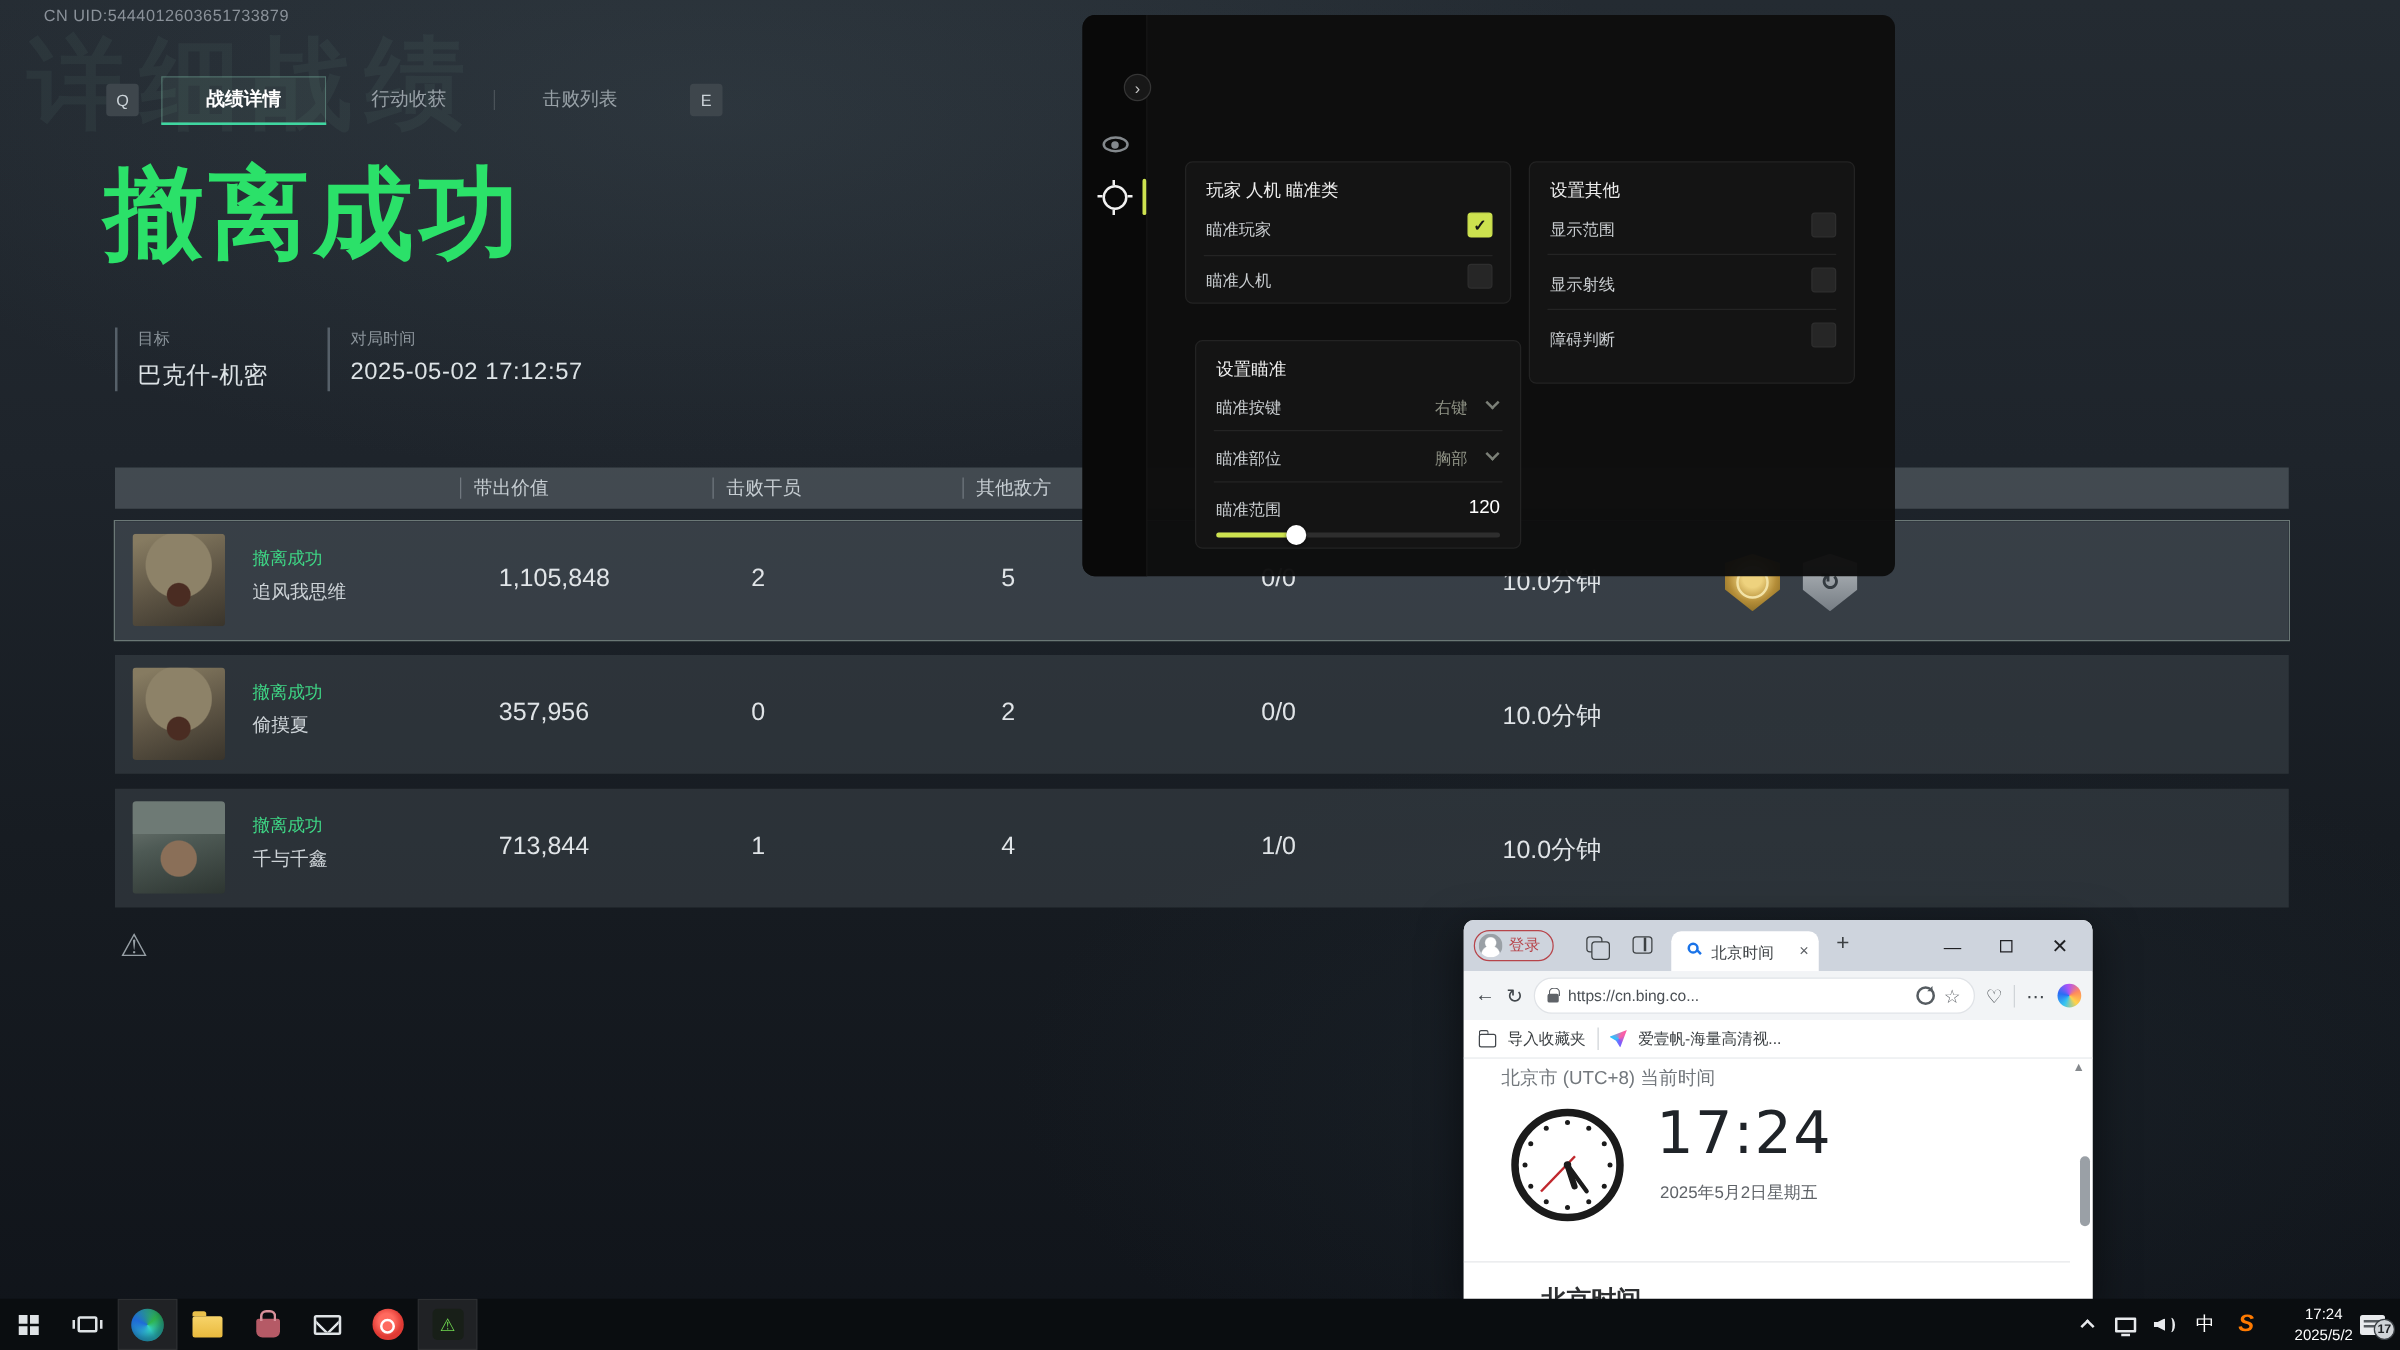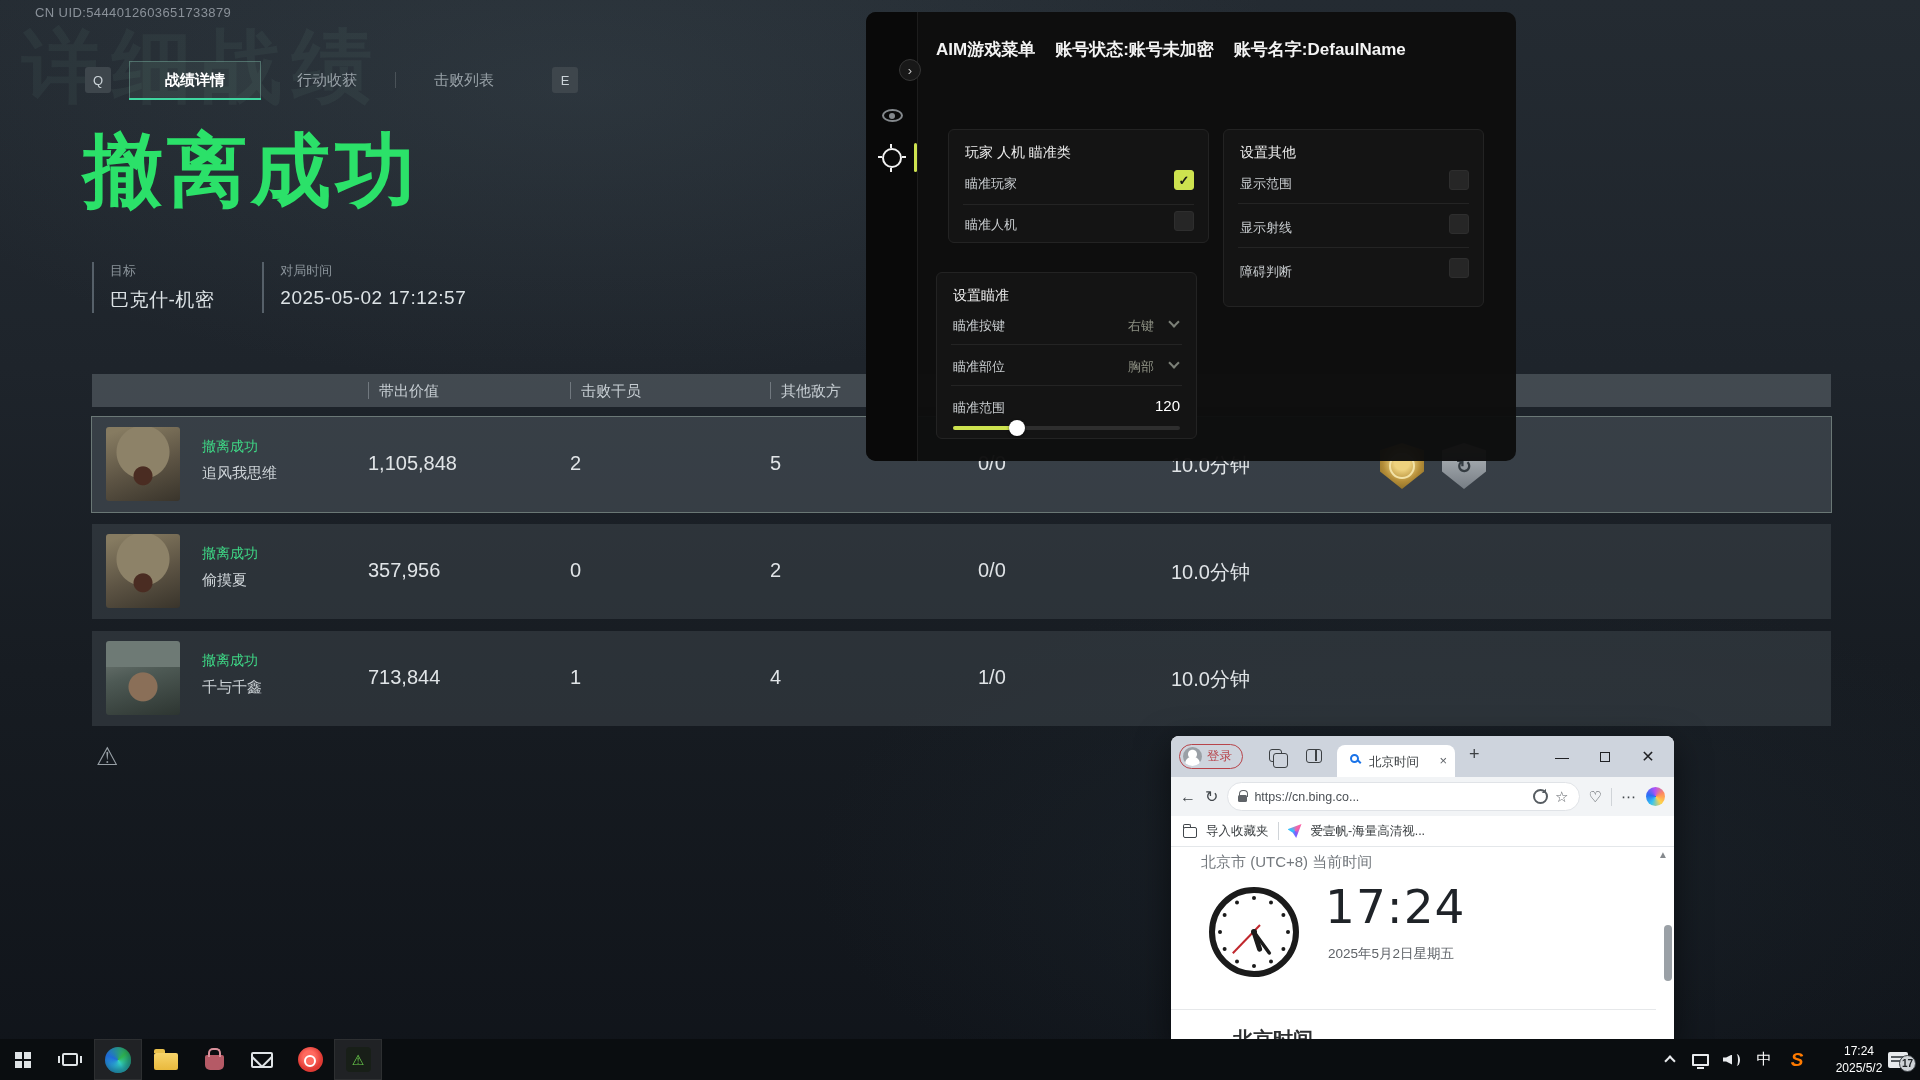--- a/index.html
+++ b/index.html
@@ -44,21 +44,21 @@
   .avatar.soldier { background:
       radial-gradient(circle at 50% 66%, #4a2c22 0 9px, transparent 10px),
       radial-gradient(circle at 50% 34%, #8d8268 0 26px, transparent 27px),
       linear-gradient(160deg,#867b61 8%,#5d5444 55%,#39342b 100%); }
   .avatar.cap { background:
       radial-gradient(circle at 50% 62%, #8a6f58 0 14px, transparent 15px),
       linear-gradient(180deg,#6e7a75 0 26px, transparent 26px),
       linear-gradient(165deg,#7b837e 0%,#4e5a55 45%,#2d3531 100%); }
   .rstatus { position:absolute; left:110px; top:21px; font-size:14px; color:#3ed685; }
   .rname { position:absolute; left:110px; top:47px; font-size:15px; color:#cdd3d7; }
-  .cell { position:absolute; top:35px; font-size:20px; color:#e0e4e7; }
+  .cell { position:absolute; top:35px; font-size:20px; color:#e0e4e7;margin-left:31px; }
   .c-val { left:276px; } .c-kill { left:478px; } .c-oth { left:678px; }
   .c-kd { left:886px; } .c-dur { left:1079px; }
   .medal { position:absolute; top:26px; width:44px; height:46px;
     clip-path:polygon(50% 0,100% 16%,100% 62%,50% 100%,0 62%,0 16%);
     display:flex; align-items:center; justify-content:center; }
   .medal.gold { left:1288px; background:radial-gradient(circle at 50% 42%,#eed27e 0 22%,#b48d38 55%,#6e5719 100%); }
   .medal.gold::after { content:""; width:22px; height:22px; border:2px solid #f2e2a6;
     border-radius:50%; }
   .medal.gray { left:1350px; background:linear-gradient(180deg,#b9bec2,#767d84); color:#343b41;
     font-size:19px; font-weight:bold; }
@@ -87,21 +87,21 @@
     background:#cde24f; border-radius:2px; }
   .aim-titlerow { position:absolute; left:70px; top:26px; display:flex; gap:20px;
     font-size:17px; font-weight:bold; color:#f4f4f4; white-space:nowrap; }
   .aim-tabstrip { position:absolute; left:70px; top:58px; width:556px; height:42px;
     background:#171717; border:1px solid #272727; border-radius:6px; }
   .aim-tab { position:absolute; left:22px; top:12px; font-size:14px; color:#cde24f; }
   .aim-tab-underline { position:absolute; left:18px; bottom:0; width:72px; height:2px;
     background:#cde24f; }
   .sec { position:absolute; background:#141414; border:1px solid #232323; border-radius:6px; }
   .sec-target { left:82px; top:117px; width:261px; height:114px; }
-  .sec-aim { left:70px; top:260px; width:261px; height:167px;padding-left:31px; }
+  .sec-aim { left:90px; top:260px; width:261px; height:167px;padding-left:31px; }
   .sec-other { left:357px; top:117px; width:261px; height:178px; }
   .sec-title { position:absolute; left:16px; top:14px; font-size:14px; font-weight:normal;
     color:#ededed; }
   .opt-label { position:absolute; left:16px; font-size:13px; color:#c9cdd0; }
   .cb { position:absolute; right:14px; width:20px; height:20px; border-radius:3px;
     background:#262626; border:1px solid #2e2e2e; }
   .cb.checked { background:#cde24f; border-color:#cde24f; color:#161616;
     font-size:13px; font-weight:bold; text-align:center; line-height:19px; }
   .sec-hr { position:absolute; left:14px; right:14px; border-top:1px solid rgba(255,255,255,.07); }
   .dd-value { position:absolute; font-size:13px; color:#8e9184; }
@@ -339,25 +339,20 @@
     <div class="aim-collapse">›</div>
     <div class="eye"></div>
     <div class="crosshair">
       <i class="t1"></i>
         <i class="t2"></i>
         <i class="t3"></i>
         <i class="t4"></i>
     </div>
     <div class="rail-indicator"></div>
 
-    <div class="aim-titlerow">
-      <span>AIM游戏菜单</span>
-      <span>账号状态:账号未加密</span>
-      <span>账号名字:DefaulName</span>
-    </div>
 
 
     <div class="sec sec-target">
       <div class="sec-title">玩家 人机 瞄准类</div>
       <div class="opt-label" style="top:45px">瞄准玩家</div>
       <div class="cb checked" style="top:40px">✓</div>
       <div class="sec-hr" style="top:74px"></div>
       <div class="opt-label" style="top:86px">瞄准人机</div>
       <div class="cb" style="top:81px"></div>
     </div>

